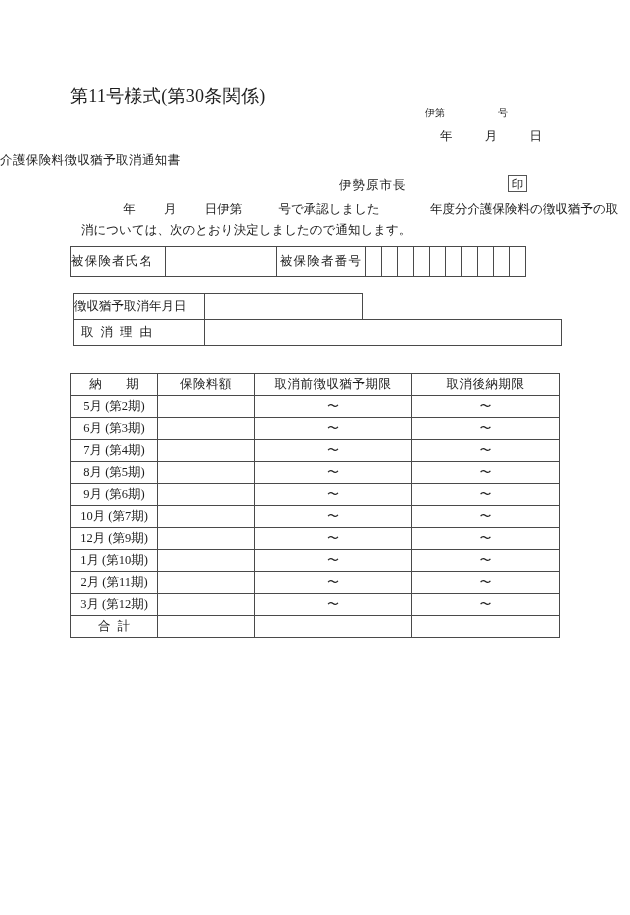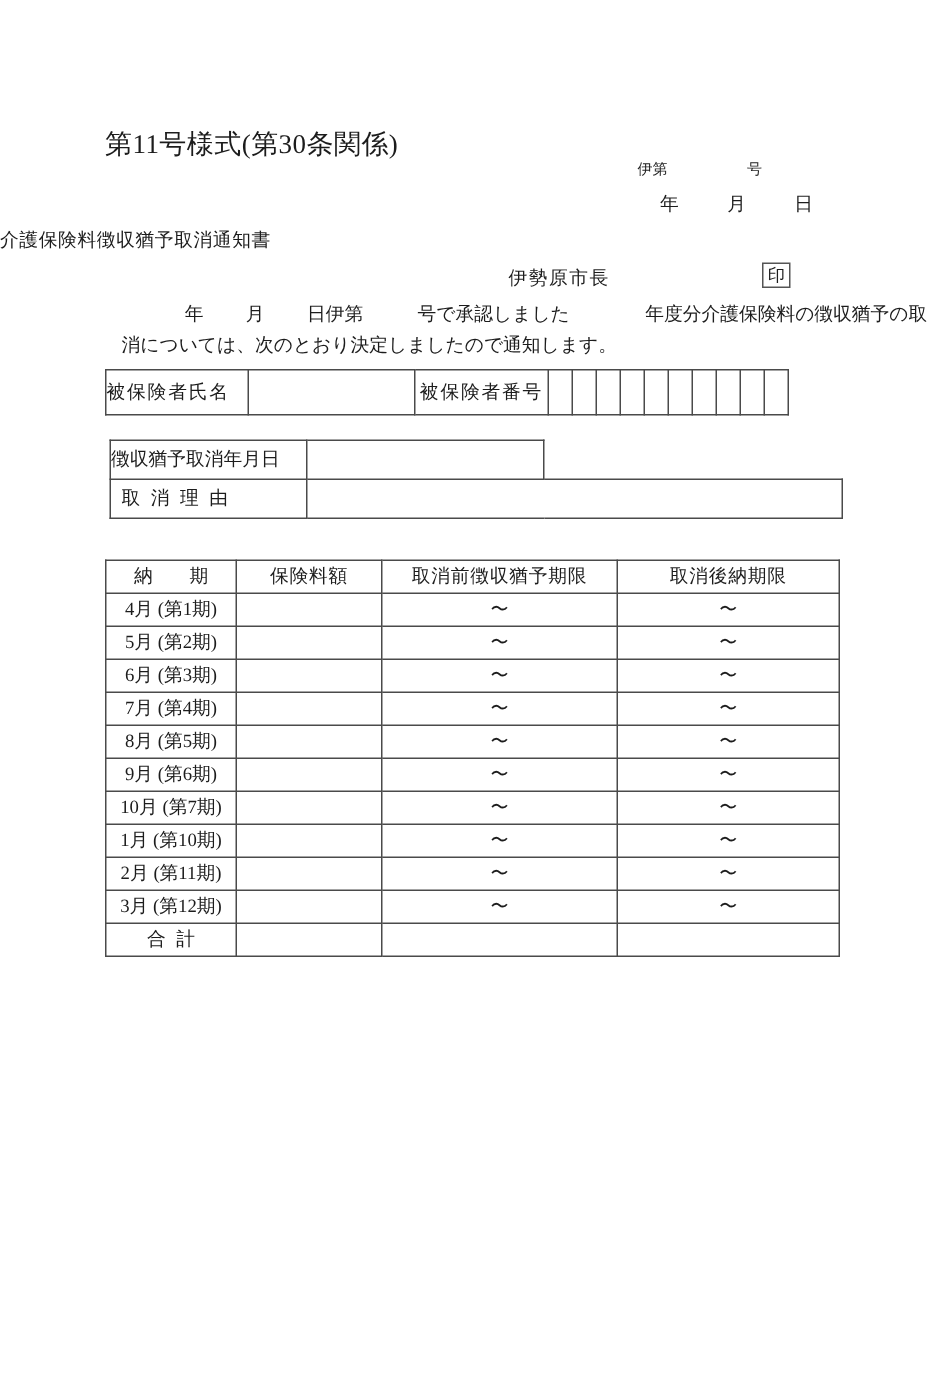--- a/index.html
+++ b/index.html
@@ -271,26 +271,20 @@
   <table class="tbl-pay">
     <tbody>
       <tr class="hdr">
         <td class="c-term">納　期</td>
         <td class="c-amount">保険料額</td>
         <td class="c-before">取消前徴収猶予期限</td>
         <td class="c-after">取消後納期限</td>
       </tr>
 
       <tr>
-        <td class="c-term">4月 (第1期)</td>
-        <td class="c-amount"></td>
-        <td class="c-before tilde">〜</td>
-        <td class="c-after tilde">〜</td>
-      </tr>
-      <tr>
         <td class="c-term">5月 (第2期)</td>
         <td class="c-amount"></td>
         <td class="c-before tilde">〜</td>
         <td class="c-after tilde">〜</td>
       </tr>
       <tr>
         <td class="c-term">6月 (第3期)</td>
         <td class="c-amount"></td>
         <td class="c-before tilde">〜</td>
         <td class="c-after tilde">〜</td>
@@ -308,20 +302,26 @@
         <td class="c-after tilde">〜</td>
       </tr>
       <tr>
         <td class="c-term">9月 (第6期)</td>
         <td class="c-amount"></td>
         <td class="c-before tilde">〜</td>
         <td class="c-after tilde">〜</td>
       </tr>
       <tr>
         <td class="c-term">10月 (第7期)</td>
+        <td class="c-amount"></td>
+        <td class="c-before tilde">〜</td>
+        <td class="c-after tilde">〜</td>
+      </tr>
+      <tr>
+        <td class="c-term">12月 (第9期)</td>
         <td class="c-amount"></td>
         <td class="c-before tilde">〜</td>
         <td class="c-after tilde">〜</td>
       </tr>
       <tr>
         <td class="c-term">1月 (第10期)</td>
         <td class="c-amount"></td>
         <td class="c-before tilde">〜</td>
         <td class="c-after tilde">〜</td>
       </tr>

